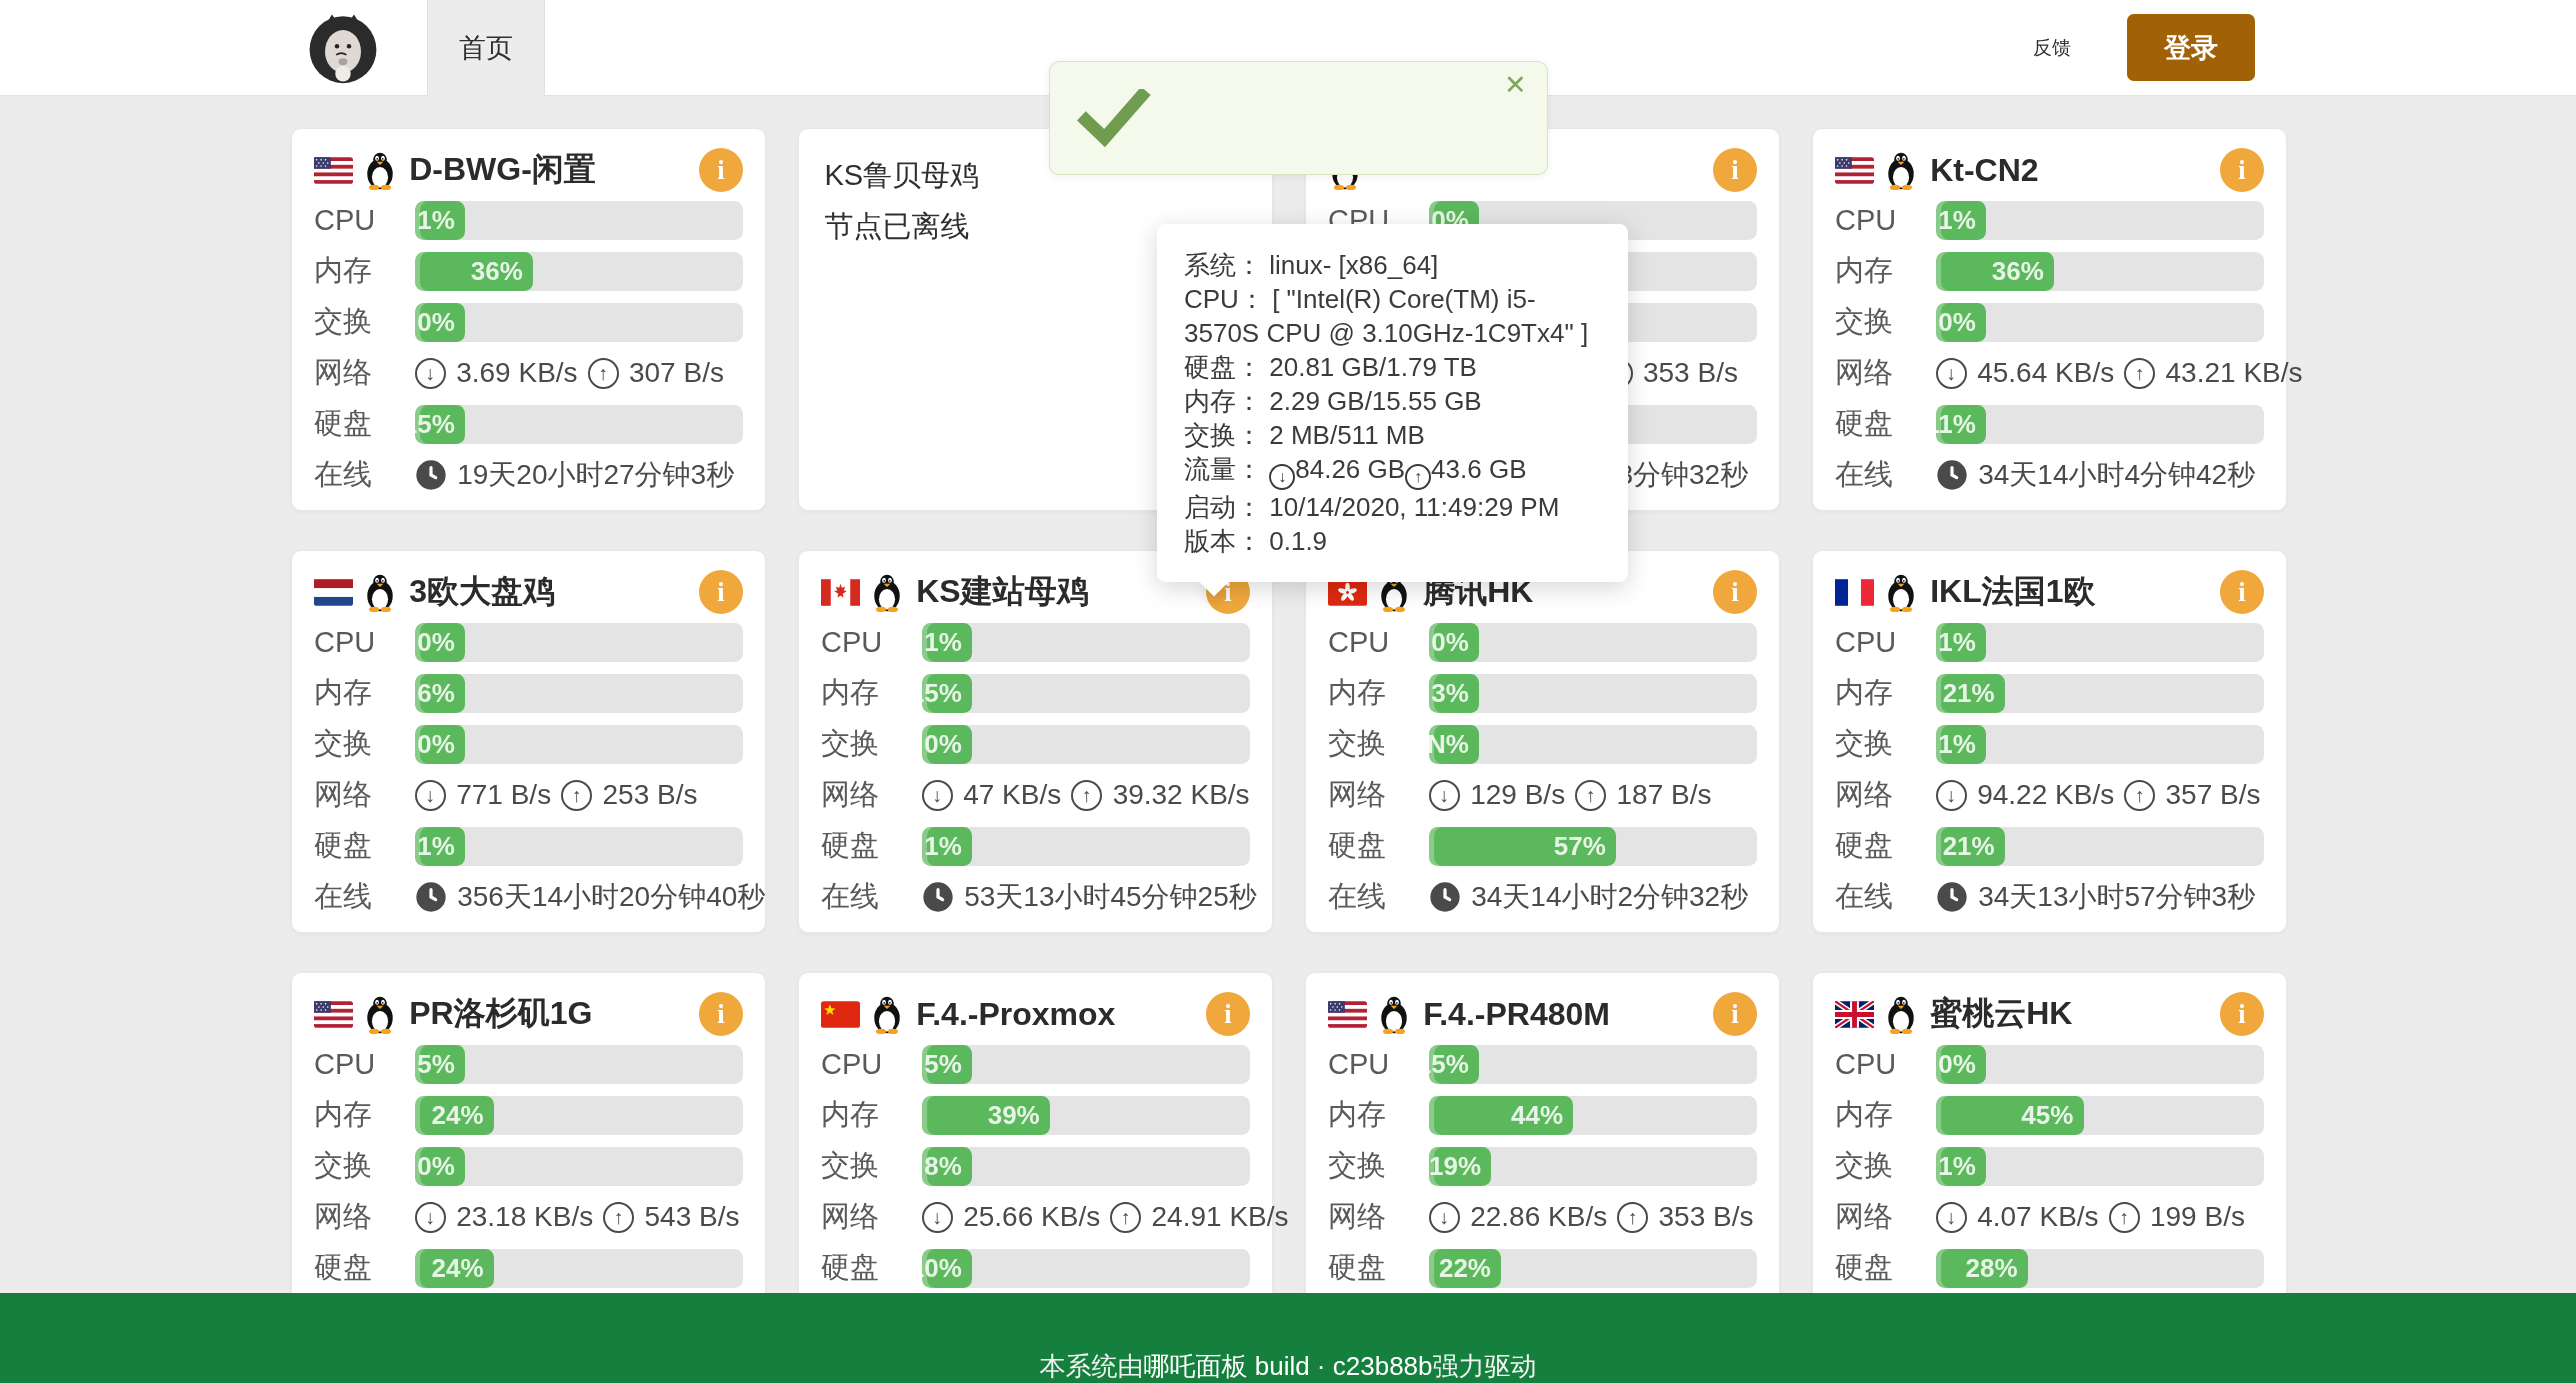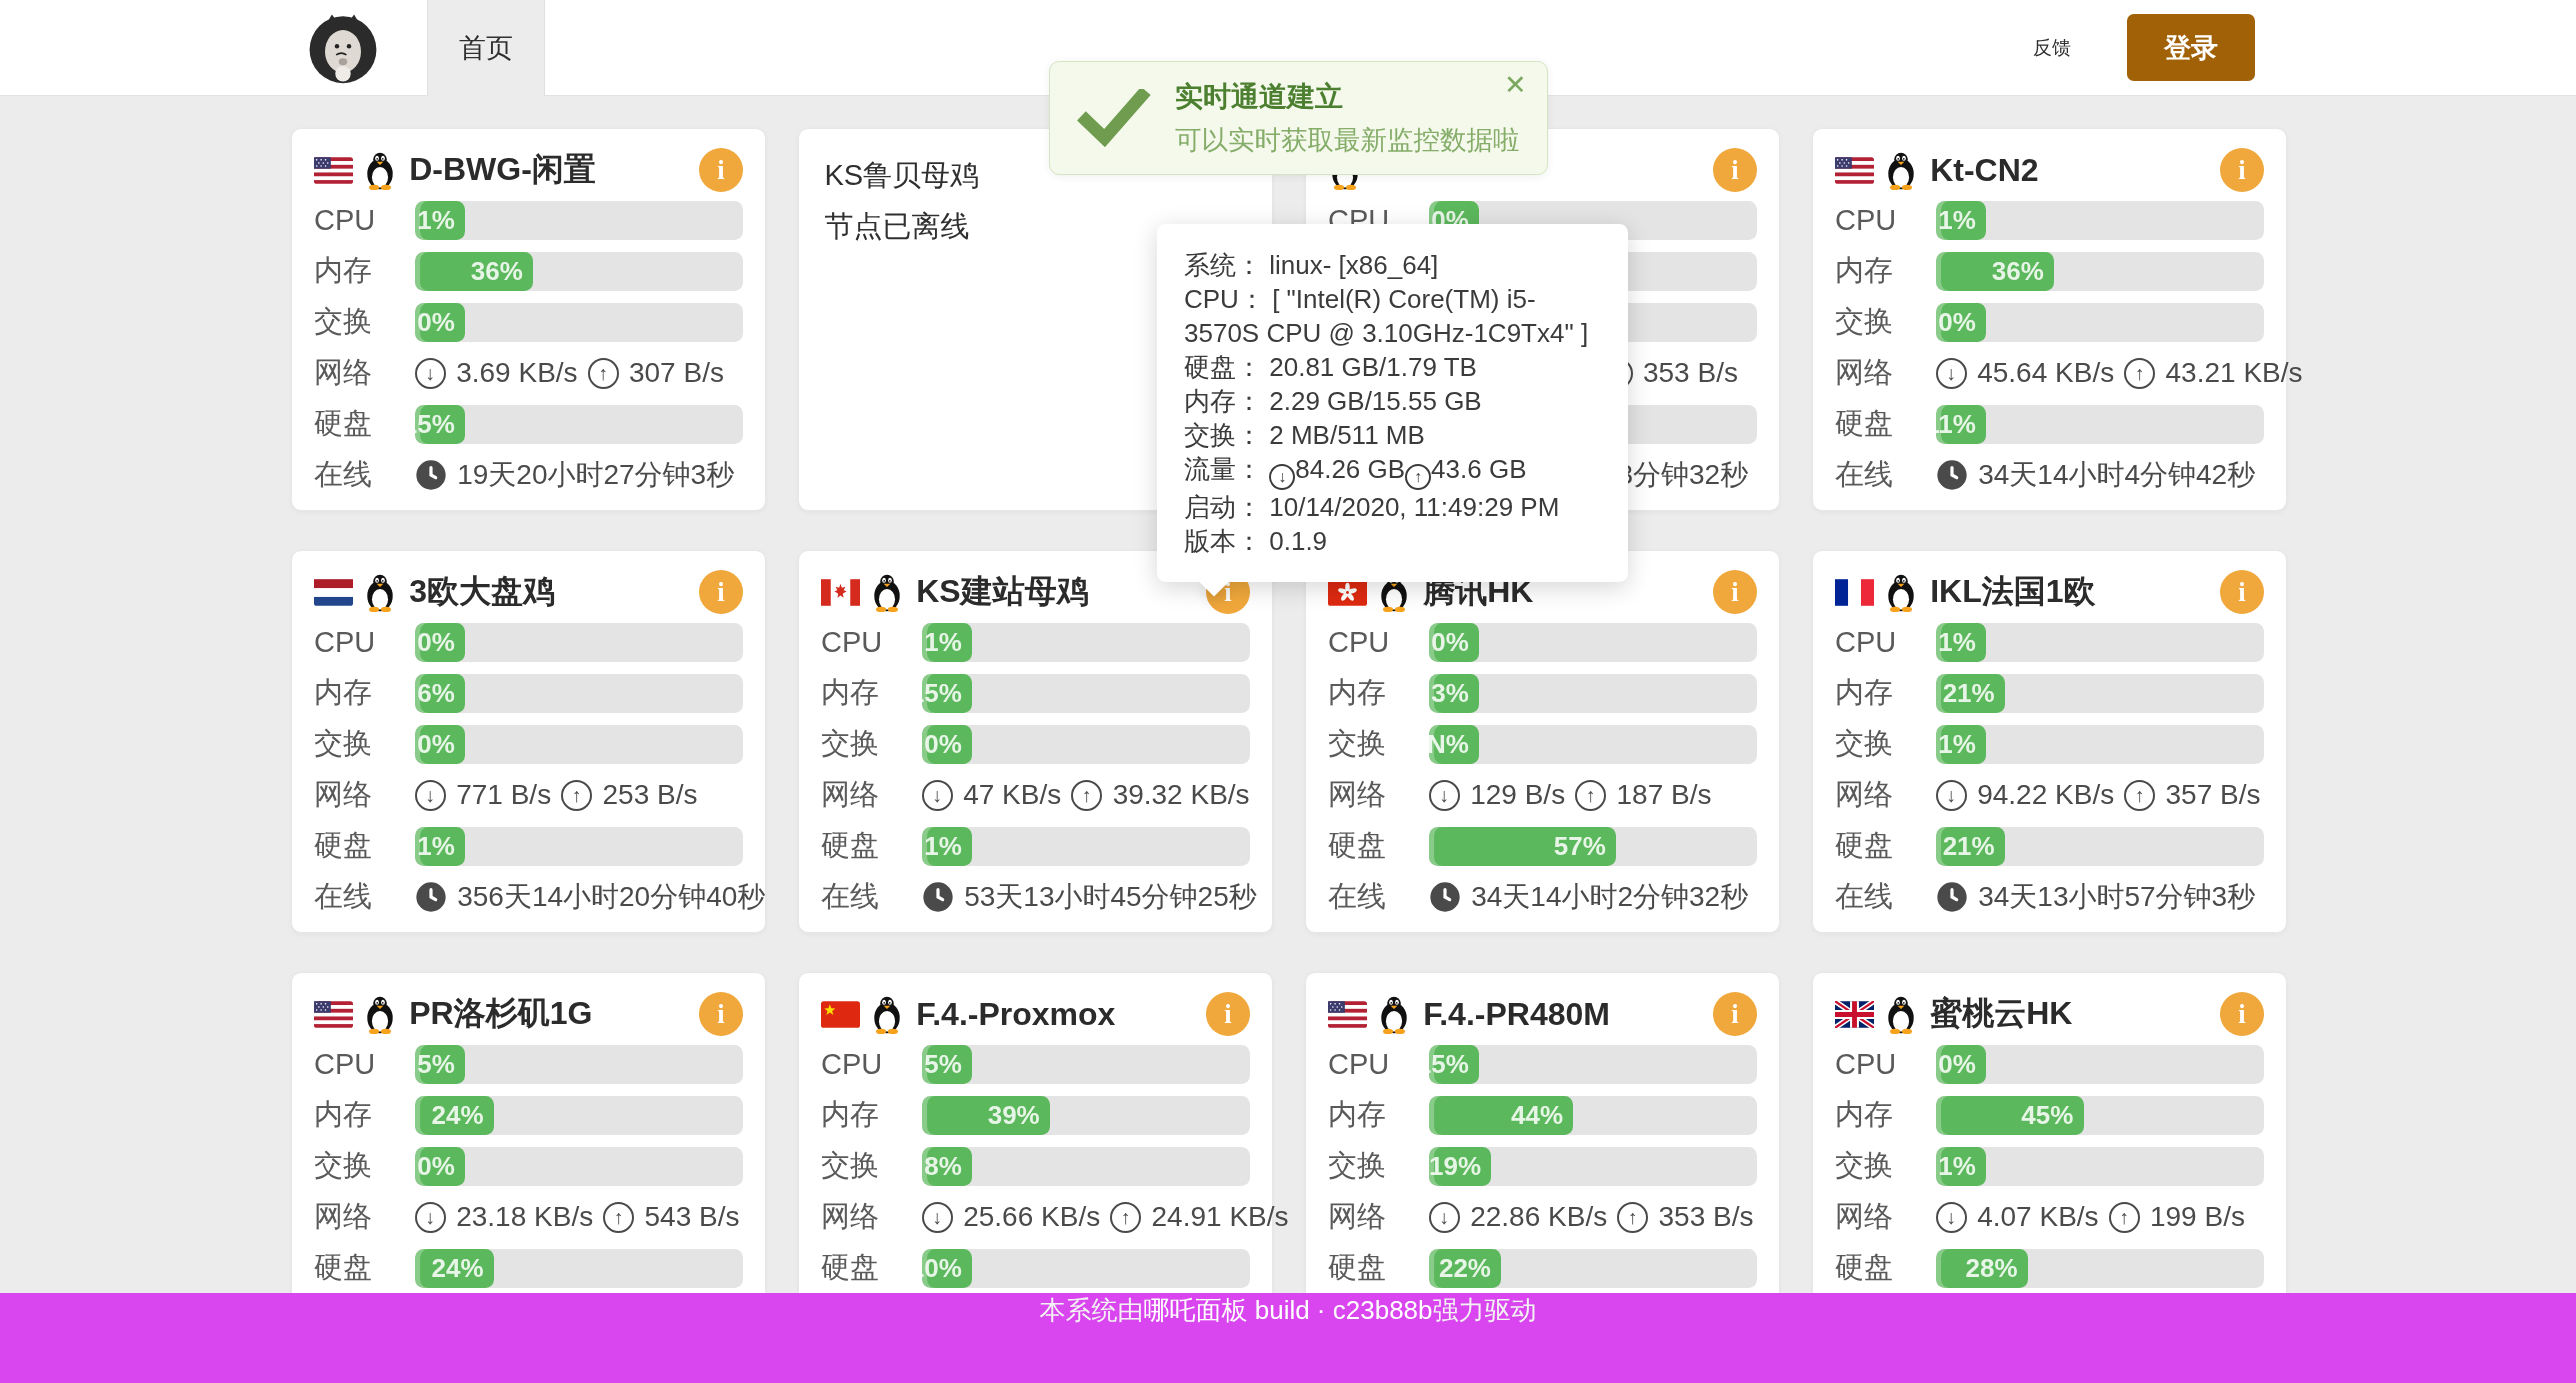--- a/index.html
+++ b/index.html
@@ -96,21 +96,21 @@
   .tip-row { }
   .tip-label { }
   .tip-circ {
     width:26px; height:26px; border:2.1px solid #3b3b3b; border-radius:50%;
     display:inline-flex; align-items:center; justify-content:center;
     font-size:16px; font-weight:bold; color:#3b3b3b; vertical-align:-4.3px;
   }
   
   footer {
     position:absolute; left:0; bottom:0; width:2576px; height:91px; z-index:40;
-    background:#d946ef; color:#f2f2f2; display:flex; align-items:flex-start; justify-content:center;
+    background:#15803d; color:#f2f2f2; display:flex; align-items:flex-end; justify-content:center;
     font-size:26px;
   }
   footer a { color:#fff; text-decoration:none; cursor:pointer; }
 </style>
 </head>
 <body>
 
 <header>
   <div class="logo">
     <svg viewBox="0 0 84 84">
@@ -1112,24 +1112,20 @@
           </div>
         </div>
       </div>
   </section>
 </main>
 
 <div class="toast">
   <svg class="check" viewBox="0 0 100 78">
     <path d="M13 42 L38 66 L88 9" fill="none" stroke="#6f9c4f" stroke-width="17" stroke-linecap="square"></path>
   </svg>
-  <div>
-    <div class="toast-title">实时通道建立</div>
-    <div class="toast-msg">可以实时获取最新监控数据啦</div>
-  </div>
   <span class="toast-close">✕</span>
 </div>
 
 <div class="tooltip" id="tooltip">
   <div class="arrow"></div>
 <div class="tip-row"><span class="tip-label">系统： </span><span>linux- [x86_64]</span></div>
     <div class="tip-row"><span class="tip-label">CPU： </span><span>[ "Intel(R) Core(TM) i5-3570S CPU @ 3.10GHz-1C9Tx4" ]</span></div>
     <div class="tip-row"><span class="tip-label">硬盘： </span><span>20.81 GB/1.79 TB</span></div>
     <div class="tip-row"><span class="tip-label">内存： </span><span>2.29 GB/15.55 GB</span></div>
     <div class="tip-row"><span class="tip-label">交换： </span><span>2 MB/511 MB</span></div>

